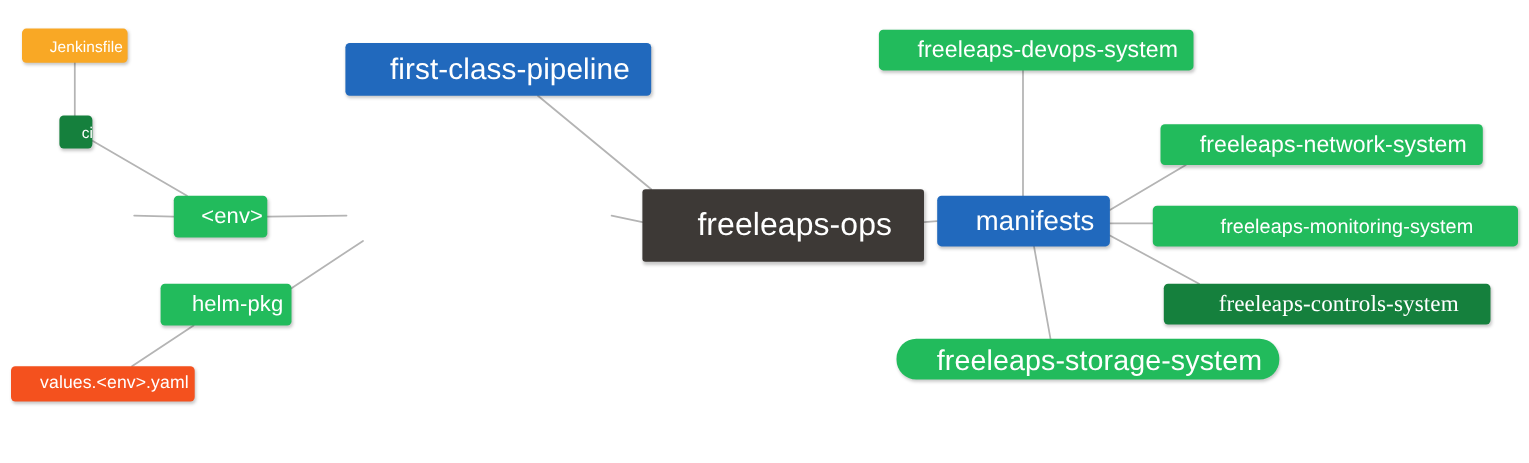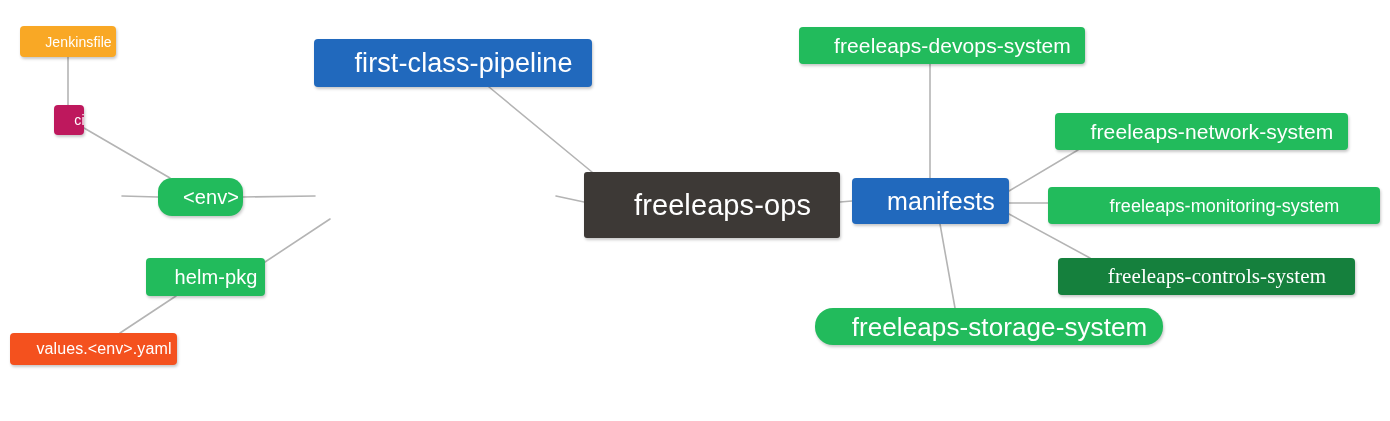--- a/index.html
+++ b/index.html
@@ -60,23 +60,23 @@
       <line x1="176" y1="296" x2="120" y2="333" stroke="#b4b4b4" stroke-width="1.6" stroke-linecap="round"></line>
       <line x1="930" y1="178" x2="930" y2="64" stroke="#b4b4b4" stroke-width="1.6" stroke-linecap="round"></line>
       <line x1="1009" y1="191" x2="1078" y2="150" stroke="#b4b4b4" stroke-width="1.6" stroke-linecap="round"></line>
       <line x1="1009" y1="203" x2="1048" y2="203" stroke="#b4b4b4" stroke-width="1.6" stroke-linecap="round"></line>
       <line x1="1009" y1="214" x2="1090" y2="258" stroke="#b4b4b4" stroke-width="1.6" stroke-linecap="round"></line>
       <line x1="940" y1="224" x2="955" y2="308" stroke="#b4b4b4" stroke-width="1.6" stroke-linecap="round"></line>
     </svg>
 <div class="node root" style="left: 584px; top: 172px; width: 256px; height: 66px; background: rgb(61, 57, 54); font-size: 29px;">freeleaps-ops</div>
     <div class="node" style="left: 314px; top: 39px; width: 278px; height: 48px; background: rgb(33, 105, 189); font-size: 27px;">first-class-pipeline</div>
     <div class="node" style="left: 852px; top: 178px; width: 157px; height: 46px; background: rgb(33, 105, 189); font-size: 25px;">manifests</div>
-    <div class="node" style="left: 158px; top: 178px; width: 85px; height: 38px; background: rgb(34, 187, 92); font-size: 20px; border-radius: 14px;">&lt;env&gt;</div>
+    <div class="node" style="left: 158px; top: 178px; width: 85px; height: 38px; background: rgb(34, 187, 92); font-size: 20px;">&lt;env&gt;</div>
     <div class="node" style="left: 146px; top: 258px; width: 119px; height: 38px; background: rgb(34, 187, 92); font-size: 20px;">helm-pkg</div>
     <div class="node" style="left: 20px; top: 26px; width: 96px; height: 31px; background: rgb(249, 168, 37); font-size: 14px;">Jenkinsfile</div>
-    <div class="node" style="left: 54px; top: 105px; width: 30px; height: 30px; background: #be185d; font-size: 14px;">ci</div>
+    <div class="node" style="left: 54px; top: 105px; width: 30px; height: 30px; background: #15803d; font-size: 14px;">ci</div>
     <div class="node" style="left: 10px; top: 333px; width: 167px; height: 32px; background: rgb(244, 81, 30); font-size: 16px;">values.&lt;env&gt;.yaml</div>
     <div class="node" style="left: 799px; top: 27px; width: 286px; height: 37px; background: rgb(34, 187, 92); font-size: 21px;">freeleaps-devops-system</div>
     <div class="node" style="left: 1055px; top: 113px; width: 293px; height: 37px; background: rgb(34, 187, 92); font-size: 21px;">freeleaps-network-system</div>
     <div class="node" style="left: 1048px; top: 187px; width: 332px; height: 37px; background: rgb(34, 187, 92); font-size: 18px;">freeleaps-monitoring-system</div>
     <div class="node" style="left: 1058px; top: 258px; width: 297px; height: 37px; background: #15803d; font-size: 21px; font-family: Liberation Serif, serif;">freeleaps-controls-system</div>
     <div class="node" style="left: 815px; top: 308px; width: 348px; height: 37px; background: rgb(34, 187, 92); font-size: 26px; border-radius: 18px;">freeleaps-storage-system</div>
   </div>
 
 </body></html>

